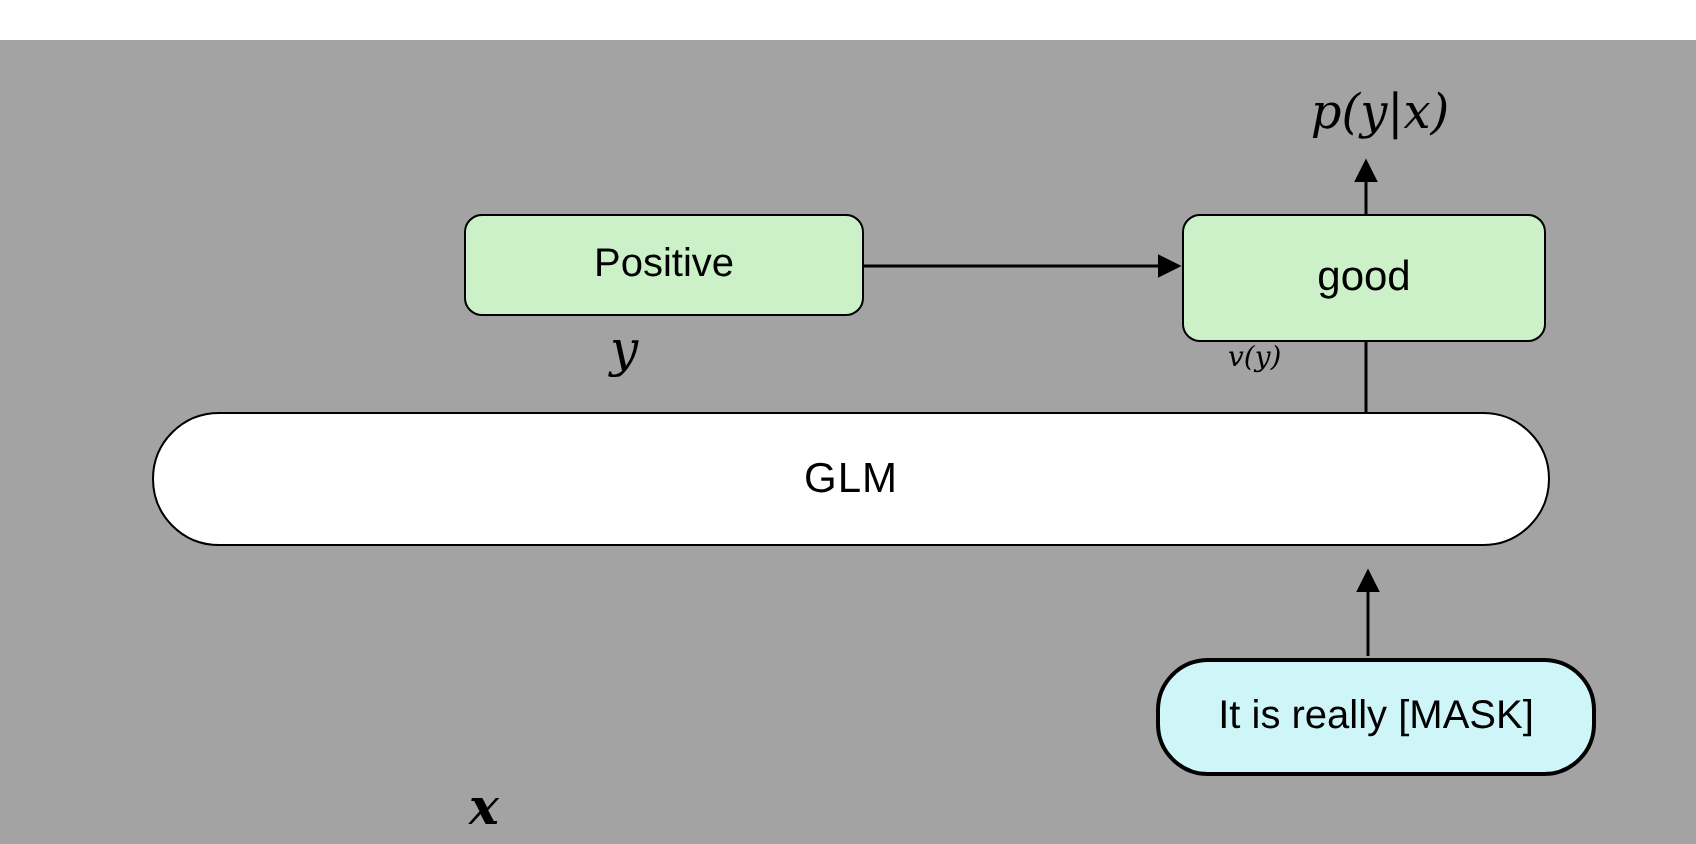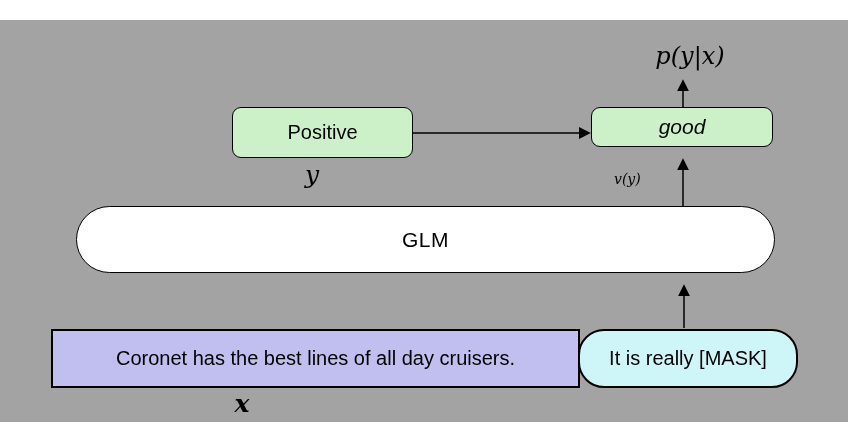--- a/index.html
+++ b/index.html
@@ -19,22 +19,22 @@
     margin-top:20px;
   }
   .arrows{position:absolute;left:0;top:0;width:848px;height:422px;pointer-events:none;}
   .arrows line{stroke:var(--ink);stroke-width:1.5;}
   .box{
     position:absolute;box-sizing:border-box;
     display:flex;align-items:center;justify-content:center;
     border:1.6px solid var(--ink);
     text-align:center;white-space:nowrap;
   }
-  .box-class{left:232px;top:87px;width:181px;height:51px;background:var(--green);border-radius:9px;font-size:20px;}
-  .box-token{left:591px;top:87px;width:182px;height:40px;background:var(--green);border-radius:9px;font-size:21px;font-style:italic;}
+  .box-class{left:232px;top:87px;width:200px;height:51px;background:var(--green);border-radius:9px;font-size:20px;}
+  .box-token{left:591px;top:87px;width:182px;height:64px;background:var(--green);border-radius:9px;font-size:21px;}
   .box-model{left:76px;top:186px;width:699px;height:67px;background:#ffffff;border-radius:40px;font-size:21px;letter-spacing:.5px;}
   .box-input{left:51px;top:309px;width:529px;height:59px;background:var(--purple);border-width:2px;font-size:20px;}
   .box-prompt{left:578px;top:309px;width:220px;height:59px;background:var(--cyan);border-width:2px;font-size:20px;border-radius:26px;}
   .math{
     position:absolute;
     font-family:"DejaVu Serif", serif;
     font-style:italic;
     line-height:1;
   }
   .label-output{left:690px;top:24px;transform:translateX(-50%);font-size:24px;}
@@ -68,21 +68,18 @@
 
   <div class="box box-token">
     <span>good</span>
   </div>
   <div class="math label-v">v(y)</div>
 
   <div class="box box-model">
     <span>GLM</span>
   </div>
 
-  <div class="box box-input">
-    <span>Coronet has the best lines of all day cruisers.</span>
-  </div>
   <div class="box box-prompt">
     <span>It is really [MASK]</span>
   </div>
   <div class="math label-x">x</div>
 
 </div>
 
 </body></html>

